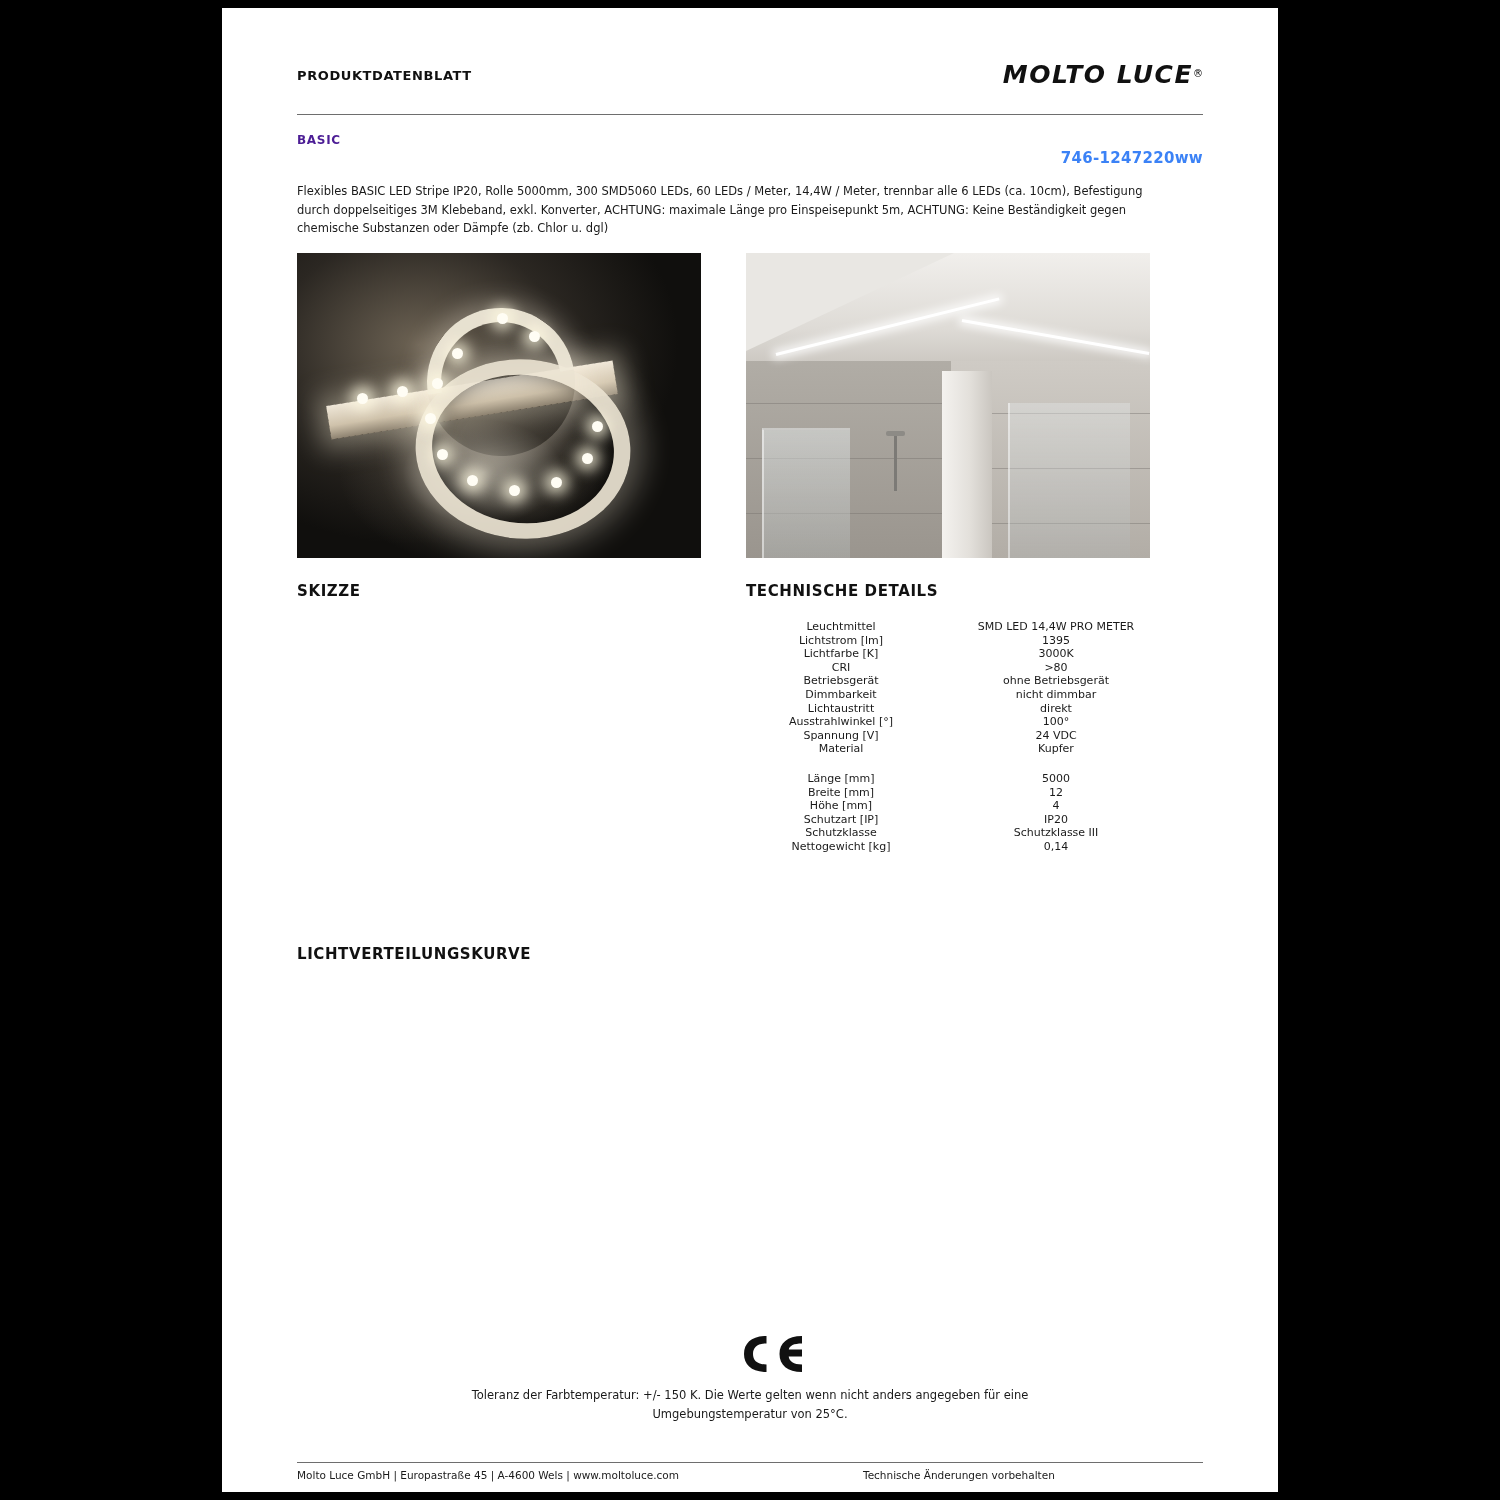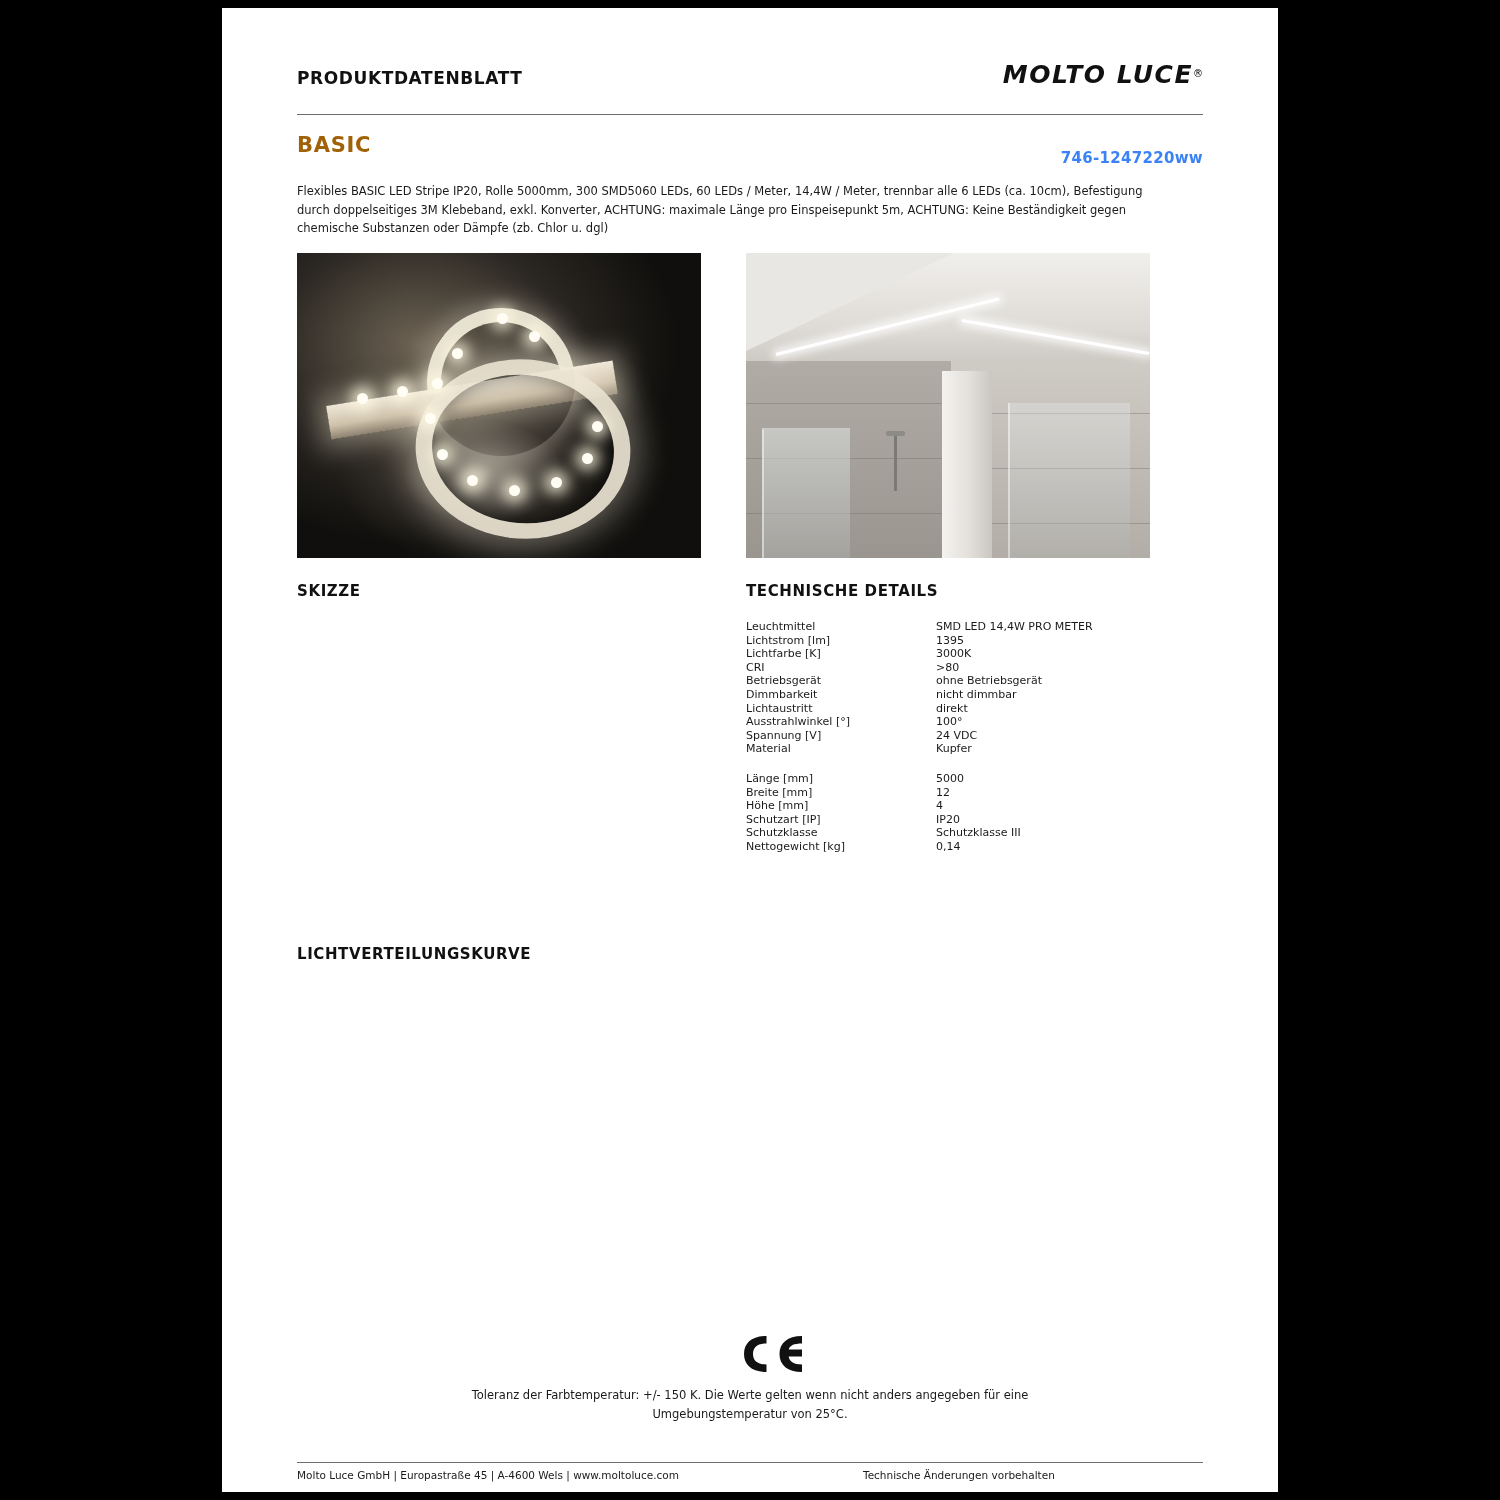--- a/index.html
+++ b/index.html
@@ -37,21 +37,21 @@
     left: 0;
     top: 52px;
     width: 906px;
     height: 54px;
     border-bottom: 1px solid #6e6e6e;
   }
   .header-title {
     position: absolute;
     left: 0;
     top: 8px;
-    font-size: 17px;
+    font-size: 13px;
     font-weight: bold;
     letter-spacing: 0.6px;
     color: #111111;
   }
   .logo {
     position: absolute;
     right: 0;
     top: 0;
     text-align: center;
   }
@@ -75,24 +75,24 @@
   .title-row {
     position: absolute;
     left: 0;
     top: 125px;
     width: 906px;
   }
   .product-name {
     position: absolute;
     left: 0;
     top: 0;
-    font-size: 21px;
+    font-size: 12px;
     font-weight: bold;
     letter-spacing: 0.7px;
-    color: #a16207;
+    color: #4c1d95;
   }
   .product-code {
     position: absolute;
     right: 0;
     top: 16px;
     font-size: 15px;
     font-weight: bold;
     letter-spacing: 0.3px;
     color: #3b82f6;
     text-align: right;
@@ -247,20 +247,21 @@
   .label-lvk { left: 0; top: 937px; }
 
   
   .tech {
     position: absolute;
     left: 449px;
     top: 612px;
     width: 430px;
     font-size: 11px;
     color: #1a1a1a;
+    text-align: center;
   }
   .trow {
     display: flex;
     line-height: 13.6px;
   }
   .tkey { width: 190px; }
   .tval { flex: 1; }
   .tgap { height: 16px; }
 
   

